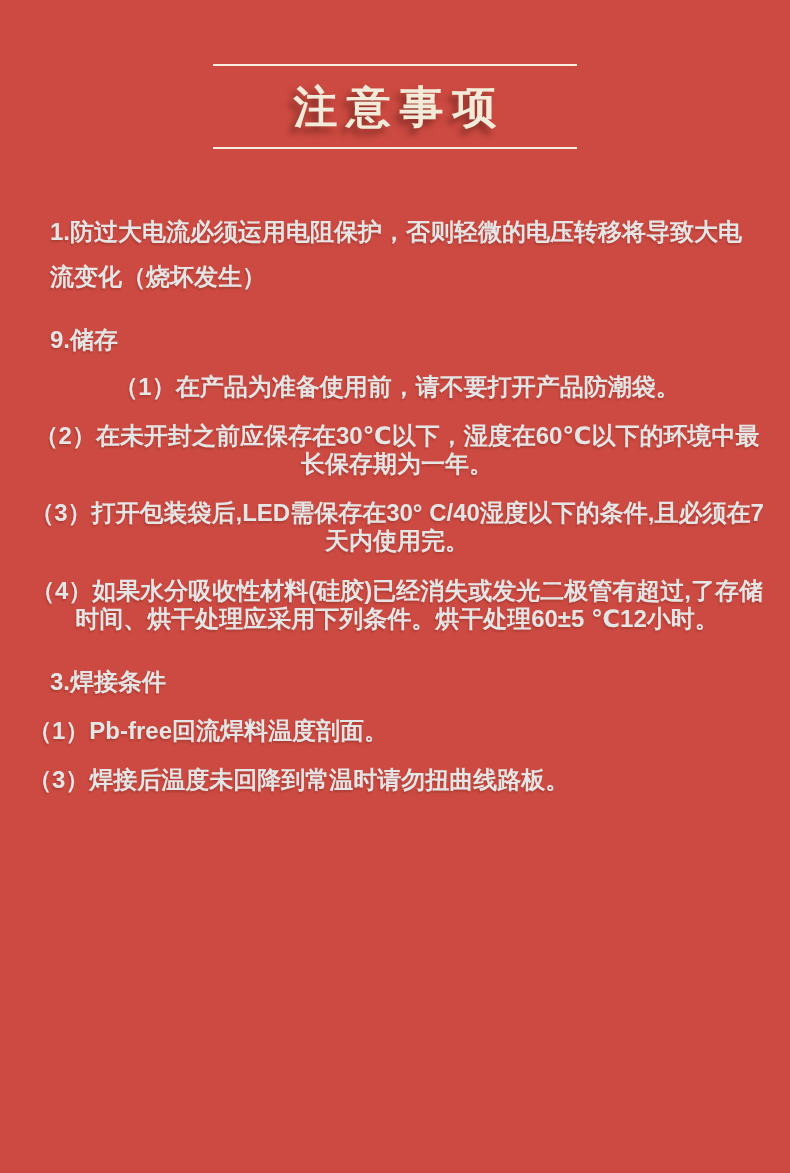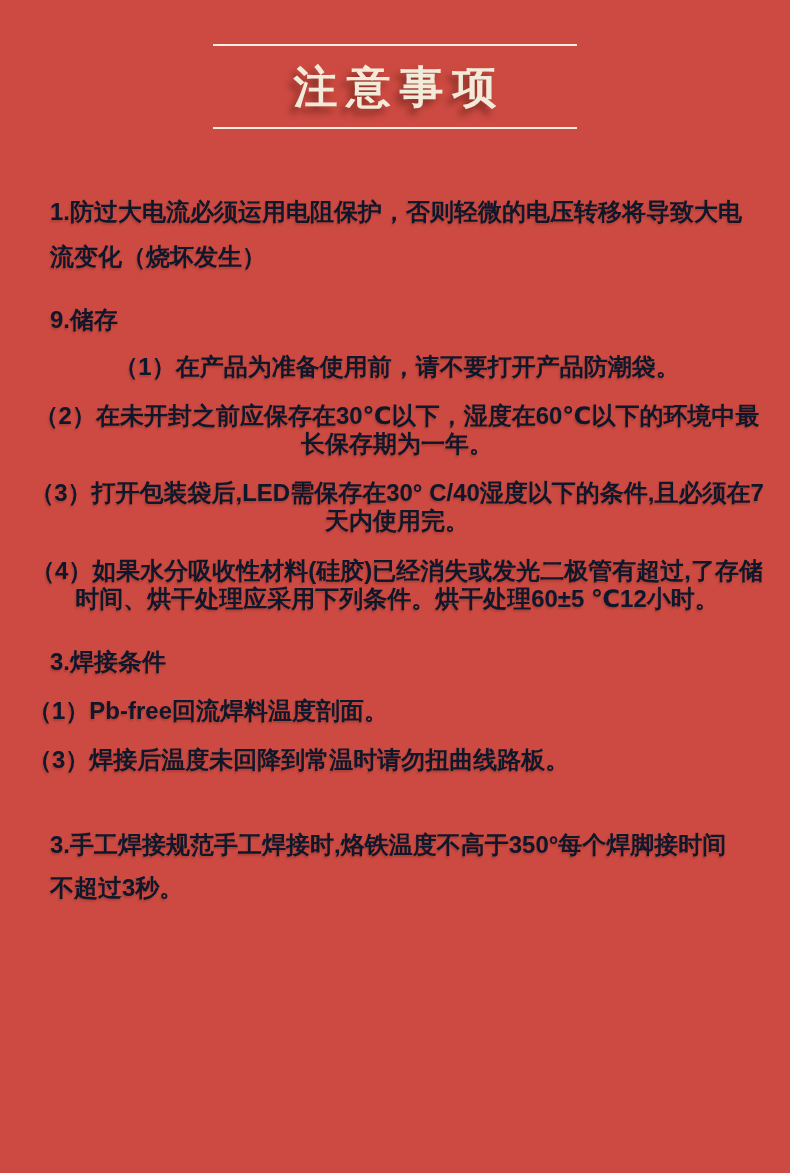--- a/index.html
+++ b/index.html
@@ -8,21 +8,21 @@
     font-family: "Liberation Sans", "DejaVu Sans", sans-serif;
   }
   .page {
     position: relative;
     width: 790px;
     height: 1173px;
     background: #cc4a41;
     overflow: hidden;
   }
   
-  .title-block { padding-top: 44px; }
+  .title-block { padding-top: 64px; }
   .rule {
     width: 364px;
     height: 2px;
     margin: 0 auto;
     background: #f6efdf;
   }
   .title {
     margin: 0;
     padding: 12px 0 10px 0;
     text-align: center;
@@ -32,21 +32,21 @@
     text-indent: 9px; 
     color: #f2ebd9;
     text-shadow: -5px 6px 6px rgba(88, 28, 22, 0.6);
   }
   
   .p {
     margin: 0;
     font-size: 24px;
     font-weight: 700;
     line-height: 30px;
-    color: #0f172a;
+    color: #e5e5e5;
     text-shadow: -1px 2px 2px rgba(88, 28, 22, 0.25);
   }
   .num  { margin-left: 50px; margin-right: 44px; }  
   .item { margin-left: 28px; margin-right: 24px; }  
   .loose { line-height: 45px; }
   .loose2 { line-height: 43px; }
   .tight { line-height: 28px; text-align: center; }
   
   .m-p1 { margin-top: 60px; }
   .m-h2 { margin-top: 26px; }
@@ -84,16 +84,15 @@
     <p class="p item tight m-s4">（4）如果水分吸收性材料(硅胶)已经消失或发光二极管有超过,了存储时间、烘干处理应采用下列条件。烘干处理60±5 ℃12小时。</p>
 
     <h2 class="p num m-h3">3.焊接条件</h2>
 
     <p class="p item m-w">（1）Pb-free回流焊料温度剖面。</p>
 
 
 
     <p class="p item m-w">（3）焊接后温度未回降到常温时请勿扭曲线路板。</p>
 
-    <p class="p num loose2 m-end">3.手工焊接规范手工焊接时,烙铁温度不高于350°每个焊脚接时间不超过3秒。</p>
 
   </main>
 </div>
 
 </body></html>

